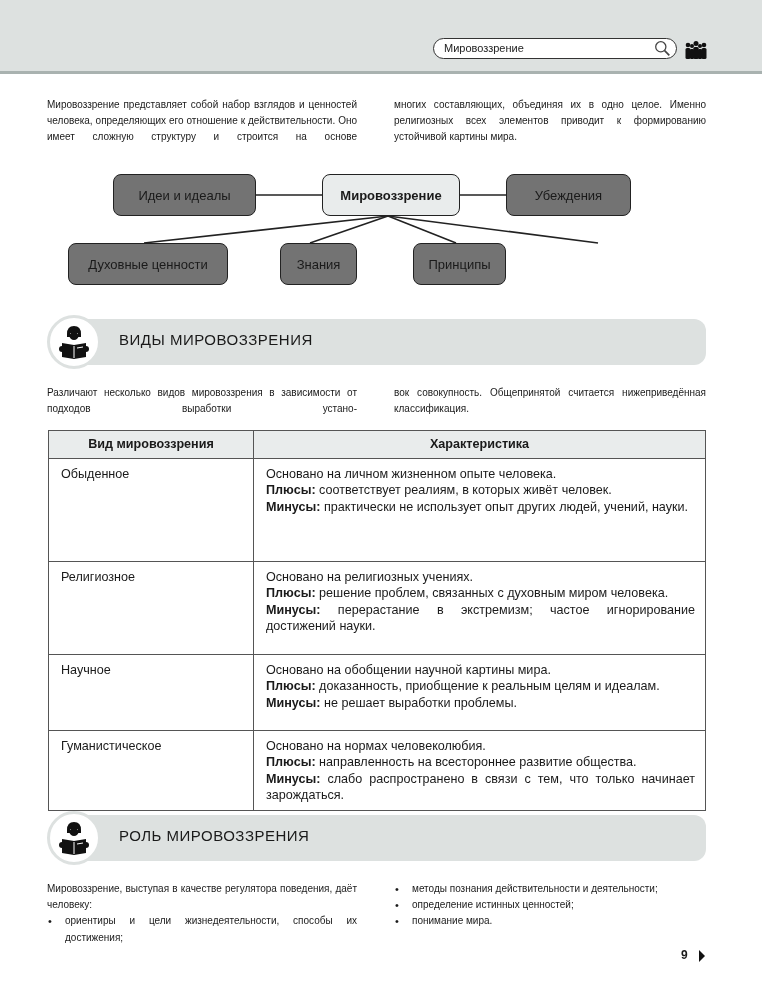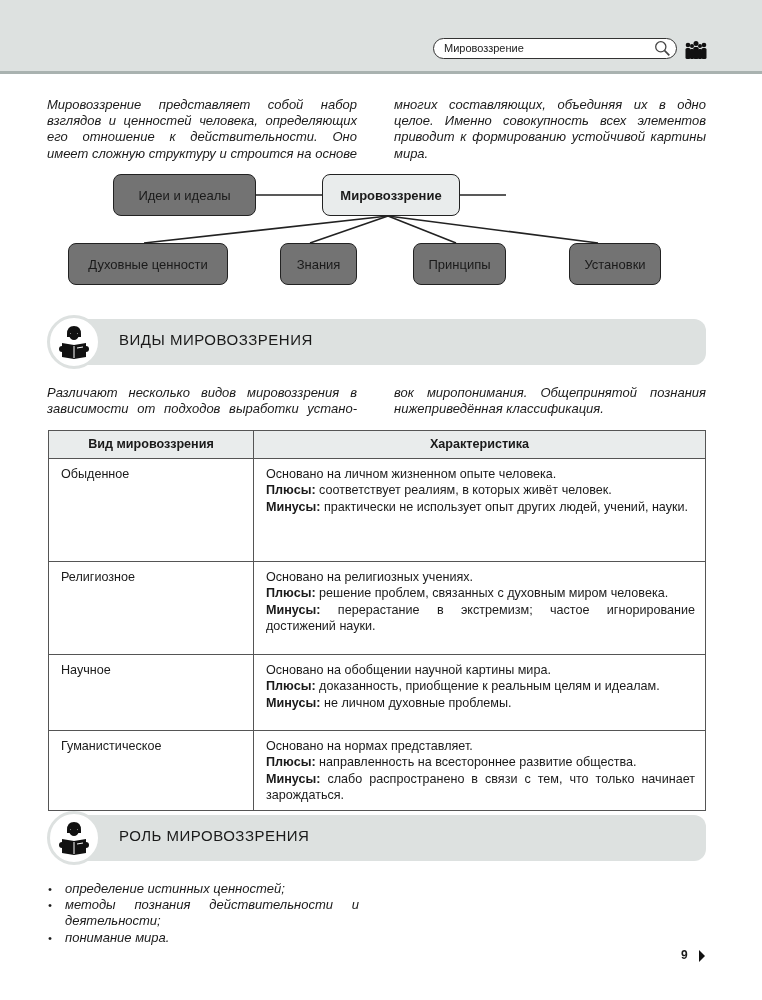--- a/index.html
+++ b/index.html
@@ -14,21 +14,21 @@
   }
   .search {
     position: absolute; left: 433px; top: 38px; width: 244px; height: 21px;
     border: 1.5px solid #333; border-radius: 11px; background: #fff;
     font-size: 11px; padding: 3px 0 0 10px; color: #222;
   }
   .search-icon { position: absolute; right: 5px; top: 1px; width: 17px; height: 17px; }
   .people-icon { position: absolute; left: 683px; top: 40px; width: 26px; height: 20px; }
 
   .cols { position: absolute; left: 47px; width: 659px; display: flex; justify-content: space-between; }
-  .col { width: 310px; font-size: 13px; line-height: 16.2px; text-align: justify; font-style: italic; }
+  .col { width: 310px; font-size: 10px; line-height: 16.2px; text-align: justify; }
   .col.r { width: 312px; }
 
   .diagram { position: absolute; left: 0; top: 0; width: 762px; height: 300px; }
   .node {
     position: absolute; border: 1.6px solid #222; border-radius: 8px; background: #737373;
     display: flex; align-items: center; justify-content: center; font-size: 13px;
   }
   .node.center { background: #e9ecec; font-weight: bold; }
 
   .section {
@@ -88,51 +88,51 @@
       <circle cx="9" cy="6" r="2"></circle>
         <rect x="7" y="9" width="4" height="10" rx="1.2"></rect>
       <circle cx="17" cy="6" r="2"></circle>
         <rect x="15" y="9" width="4" height="10" rx="1.2"></rect>
     </g>
   </svg>
 </div>
 
 <div class="cols" style="top:97px;">
   <p class="col" style="text-align-last: justify;">Мировоззрение представляет собой набор взглядов и ценностей человека, определяющих его отношение к действительности. Оно имеет сложную структуру и строится на основе</p>
-  <p class="col r">многих составляющих, объединяя их в одно целое. Именно совокупность всех элементов приводит к формированию устойчивой картины мира.</p>
+  <p class="col r">многих составляющих, объединяя их в одно целое. Именно религиозных всех элементов приводит к формированию устойчивой картины мира.</p>
 </div>
 
 <div class="diagram">
   <svg style="position:absolute;left:0;top:0;" width="762" height="300">
     <g stroke="#222" stroke-width="1.6" fill="none">
       <line x1="256" y1="195" x2="322" y2="195"></line>
       <line x1="460" y1="195" x2="506" y2="195"></line>
       <line x1="388" y1="216" x2="144" y2="243"></line>
       <line x1="388" y1="216" x2="310" y2="243"></line>
       <line x1="388" y1="216" x2="456" y2="243"></line>
       <line x1="388" y1="216" x2="598" y2="243"></line>
     </g>
   </svg>
   <div class="node" style="left:113px;top:174px;width:143px;height:42px;">
     <span>Идеи и идеалы</span>
   </div>
   <div class="node center" style="left:322px;top:174px;width:138px;height:42px;">
     <span>Мировоззрение</span>
   </div>
+  <div class="node" style="left:506px;top:174px;width:125px;height:42px;">
+    <span>Убеждения</span>
+  </div>
   <div class="node" style="left:68px;top:243px;width:160px;height:42px;">
     <span>Духовные ценности</span>
   </div>
   <div class="node" style="left:280px;top:243px;width:77px;height:42px;">
     <span>Знания</span>
   </div>
   <div class="node" style="left:413px;top:243px;width:93px;height:42px;">
     <span>Принципы</span>
-  </div>
-  <div class="node" style="left:569px;top:243px;width:92px;height:42px;">
-    <span>Установки</span>
   </div>
 </div>
 
 <div class="section" style="top:317px;">
   <div class="bar"></div>
   <div class="circle">
     <svg width="30" height="36" viewBox="0 0 30 36">
       <g fill="#111">
         <path d="M8 10 Q8 2 15 2 Q22 2 22 10 L22 13 L19 13 L19 9 L11 9 L11 13 L8 13 Z"></path>
         <ellipse cx="15" cy="12" rx="4.5" ry="4"></ellipse>
@@ -144,21 +144,21 @@
           <line x1="15" y1="22" x2="15" y2="34"></line>
           <line x1="18" y1="24" x2="24" y2="23"></line>
         </g>
     </svg>
   </div>
   <div class="title">ВИДЫ МИРОВОЗЗРЕНИЯ</div>
 </div>
 
 <div class="cols" style="top:385px;">
   <p class="col" style="text-align-last: justify;">Различают несколько видов мировоззрения в зависимости от подходов выработки устано-</p>
-  <p class="col r">вок миропонимания. Общепринятой познания нижеприведённая классификация.</p>
+  <p class="col r">вок совокупность. Общепринятой считается нижеприведённая классификация.</p>
 </div>
 
 <table class="kinds">
   <thead>
     <tr>
       <th>Вид мировоззрения</th>
       <th>Характеристика</th>
     </tr>
   </thead>
   <tbody>
@@ -176,27 +176,27 @@
         <div>Основано на религиозных учениях.</div>
         <div><span class="b">Плюсы:</span> <span>решение проблем, связанных с духовным миром человека.</span></div>
         <div><span class="b">Минусы:</span> <span>перерастание в экстремизм; частое игнорирование достижений науки.</span></div>
       </td>
     </tr>
     <tr style="height:76px;">
       <td class="name">Научное</td>
       <td class="desc">
         <div>Основано на обобщении научной картины мира.</div>
         <div><span class="b">Плюсы:</span> <span>доказанность, приобщение к реальным целям и идеалам.</span></div>
-        <div><span class="b">Минусы:</span> <span>не личном духовные проблемы.</span></div>
+        <div><span class="b">Минусы:</span> <span>не решает выработки проблемы.</span></div>
       </td>
     </tr>
     <tr style="height:76px;">
       <td class="name">Гуманистическое</td>
       <td class="desc">
-        <div>Основано на нормах представляет.</div>
+        <div>Основано на нормах человеколюбия.</div>
         <div><span class="b">Плюсы:</span> <span>направленность на всестороннее развитие общества.</span></div>
         <div><span class="b">Минусы:</span> <span>слабо распространено в связи с тем, что только начинает зарождаться.</span></div>
       </td>
     </tr>
   </tbody>
 </table>
 
 <div class="section" style="top:813px;">
   <div class="bar"></div>
   <div class="circle">
@@ -211,23 +211,29 @@
       <g stroke="#fff" stroke-width="1">
           <line x1="15" y1="22" x2="15" y2="34"></line>
           <line x1="18" y1="24" x2="24" y2="23"></line>
         </g>
     </svg>
   </div>
   <div class="title">РОЛЬ МИРОВОЗЗРЕНИЯ</div>
 </div>
 
 <div class="cols" style="top:881px;">
+  <div class="col">
+    <p>Мировоззрение, выступая в качестве регулятора поведения, даёт человеку:</p>
+    <ul class="bul">
+      <li>ориентиры и цели жизнедеятельности, способы их достижения;</li>
+    </ul>
+  </div>
   <div class="col r">
     <ul class="bul">
+      <li>методы познания действительности и деятельности;</li>
       <li>определение истинных ценностей;</li>
-      <li>методы познания действительности и деятельности;</li>
       <li>понимание мира.</li>
     </ul>
   </div>
 </div>
 
 <div class="pagenum">9</div>
 <div class="next-arrow"></div>
 
 </body></html>

